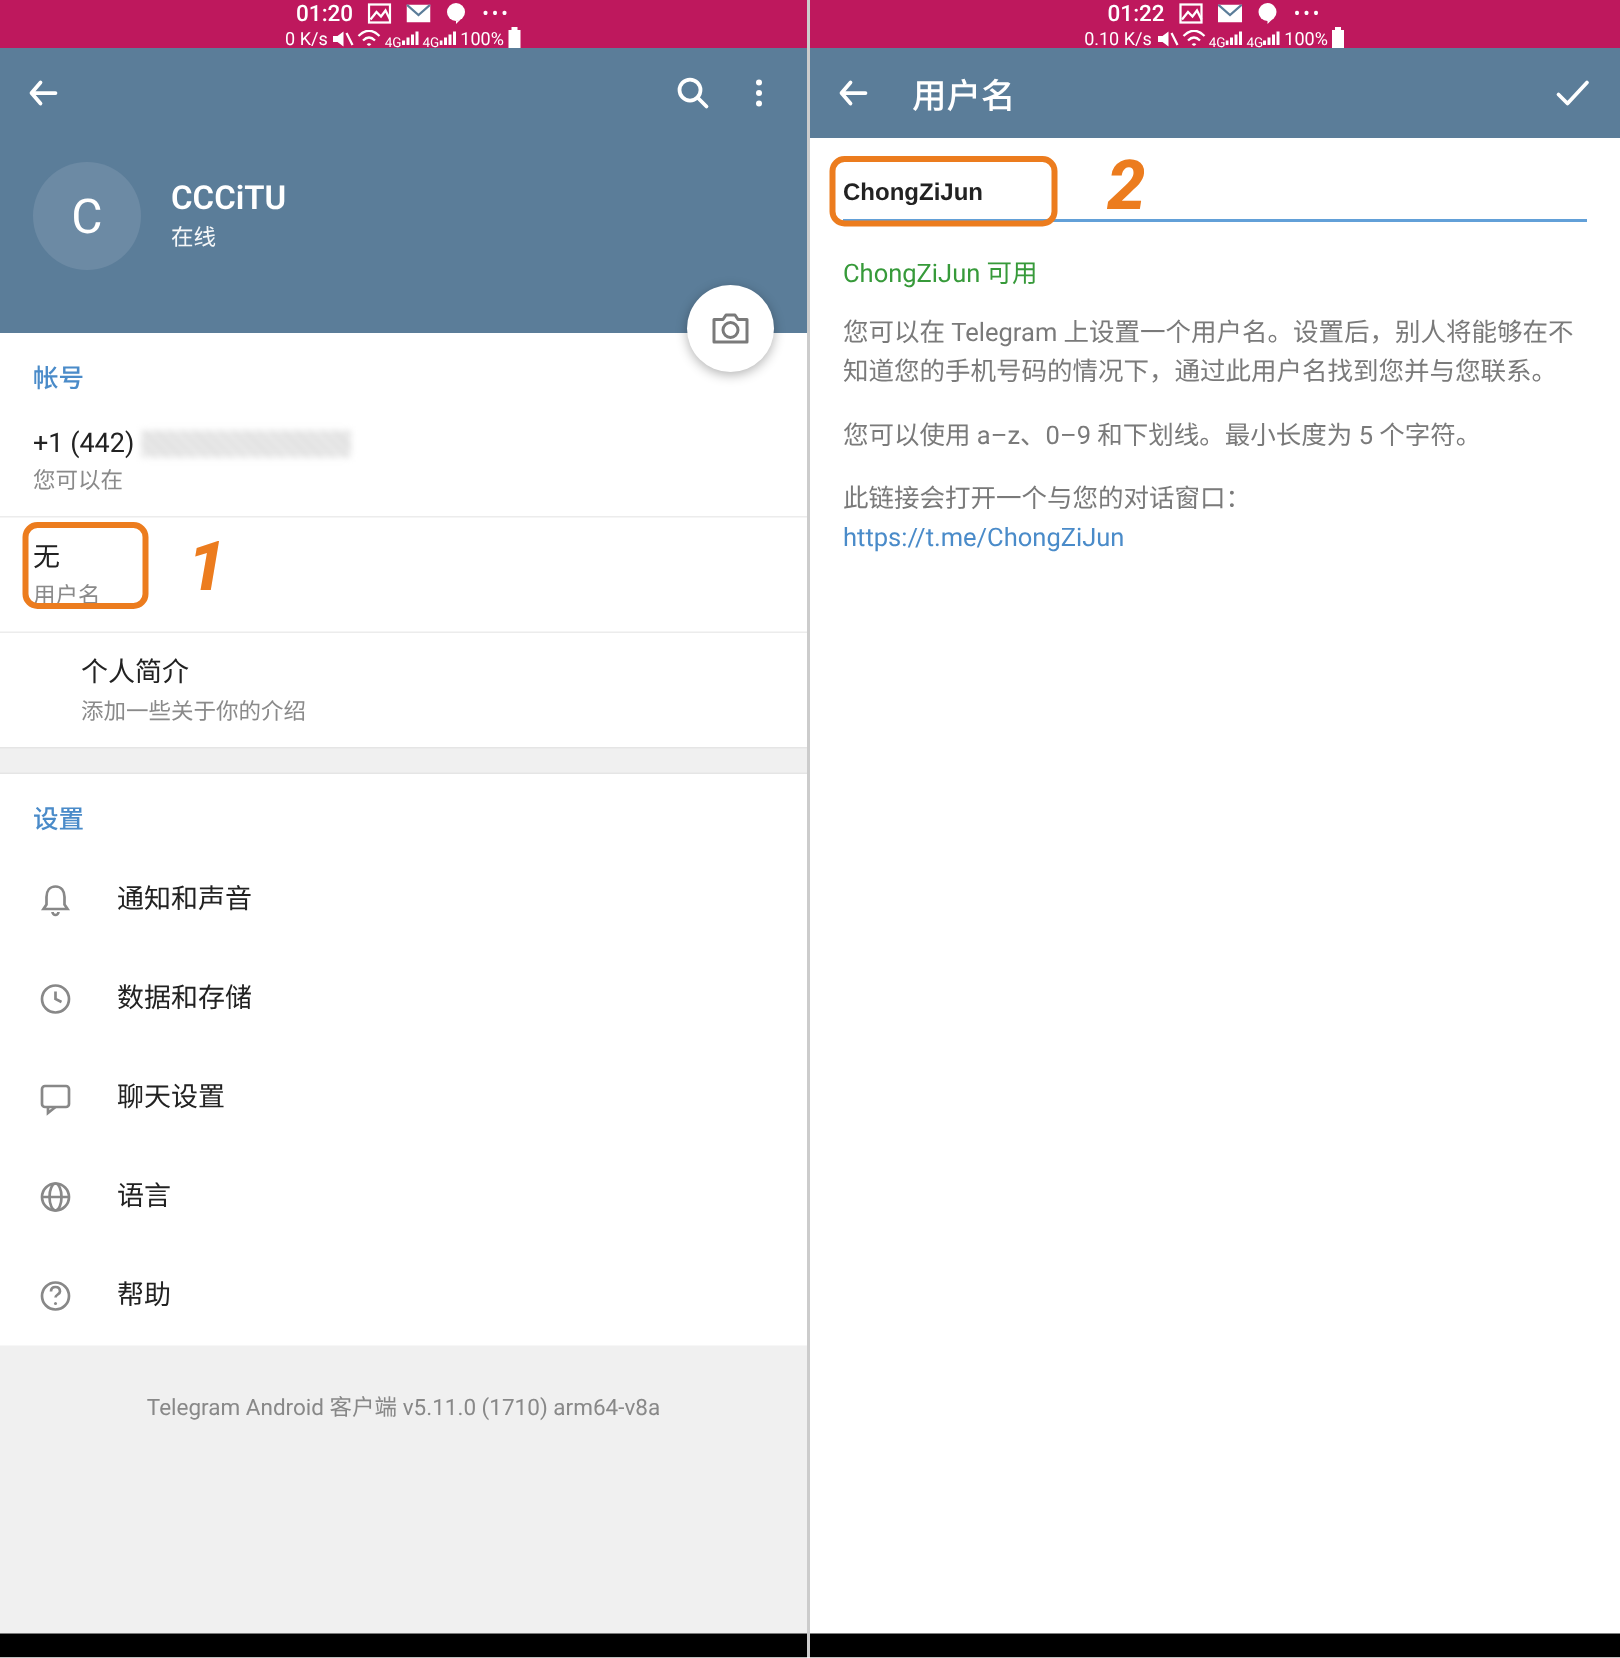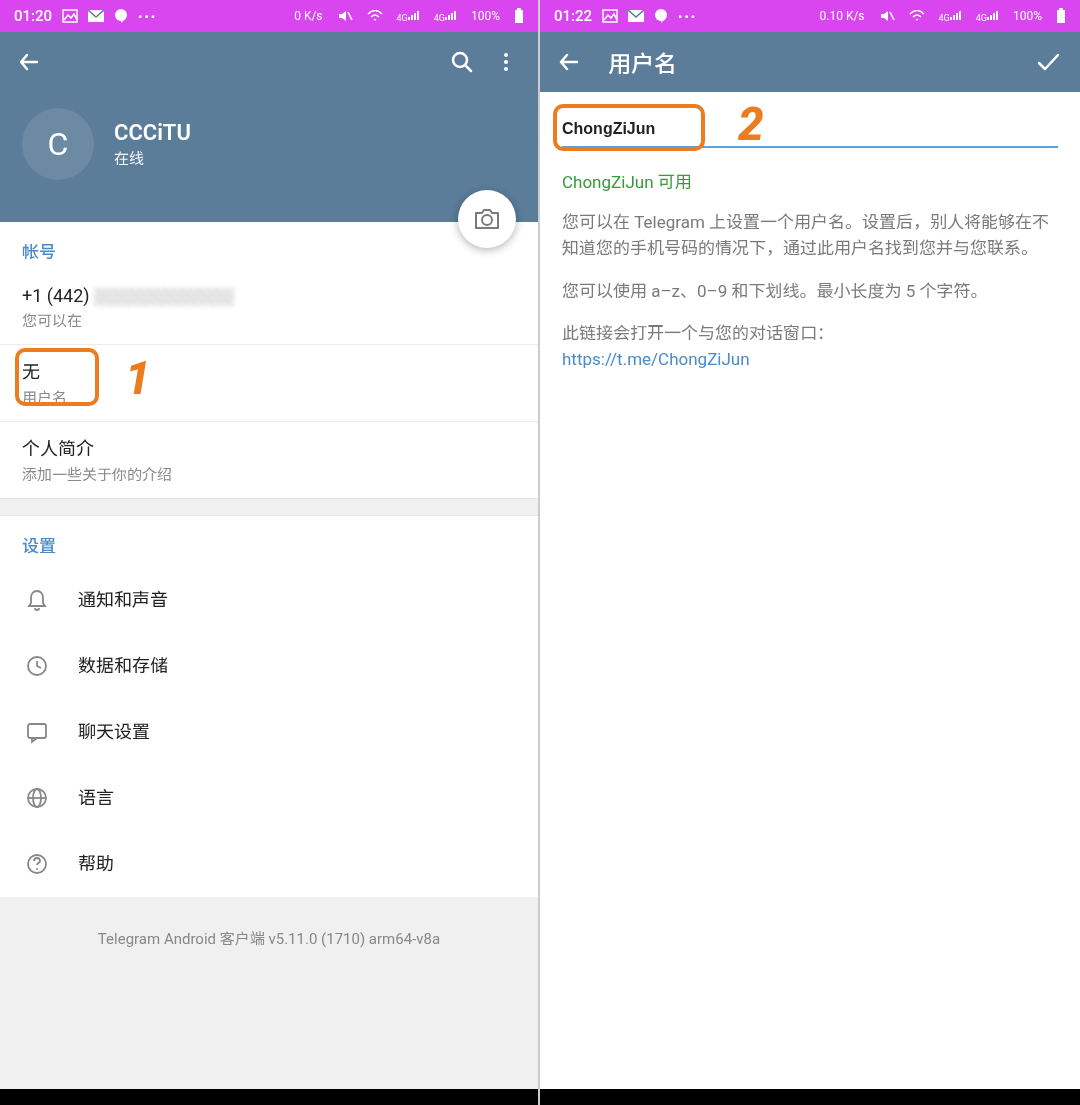--- a/index.html
+++ b/index.html
@@ -1,41 +1,41 @@
 <!DOCTYPE html>
 <html><head>
   <meta charset="utf-8">
   <style>
     * { margin: 0; padding: 0; box-sizing: border-box; }
     body { font-family: -apple-system, BlinkMacSystemFont, "Segoe UI", Roboto, "Noto Sans SC", sans-serif; background: #fff; width: 1080px; height: 1105px; display: flex; }
     .screen { width: 540px; height: 1105px; position: relative; display: flex; flex-direction: column; background: #fff; }
     .screen-left { border-right: 2px solid #ccc; }
     
-    .status-bar { height: 32px; background: #d946ef; color: #fff; display: flex; align-items: center; padding: 0 14px; font-size: 13px; justify-content: space-between; }
+    .status-bar { height: 32px; background: #be185d; color: #fff; display: flex; align-items: center; padding: 0 14px; font-size: 13px; justify-content: space-between; flex-direction: column; }
     .status-left { display: flex; gap: 10px; align-items: center; }
-    .status-right { display: flex; gap: 14px; align-items: center; font-size: 12px; }
+    .status-right { display: flex; gap: 2px; align-items: center; font-size: 12px; }
     .status-time { font-size: 15px; font-weight: 500; }
     .status-dots { letter-spacing: 2px; }
     
     .app-bar { height: 60px; background: #5b7d99; color: #fff; display: flex; align-items: center; padding: 0 14px; }
     .app-bar .back-btn { width: 30px; height: 30px; display:flex; align-items:center; justify-content:center; }
     .app-bar .title { font-size: 23px; font-weight: 500; margin-left: 24px; flex: 1; }
     .app-bar .action { width: 36px; height: 36px; display:flex; align-items:center; justify-content:center; margin-left: 8px; }
     
     .profile-header { background: #5b7d99; color: #fff; padding: 16px 22px 42px 22px; display:flex; align-items:center; position: relative; }
     .avatar { width: 72px; height: 72px; border-radius: 50%; background: #6c8aa4; color: #fff; display:flex; align-items:center; justify-content:center; font-size: 32px; font-weight: 400; }
     .profile-text { margin-left: 20px; }
     .profile-name { font-size: 22px; font-weight: 600; }
     .profile-status { font-size: 15px; margin-top: 2px; opacity: 0.95; }
     .camera-fab { position:absolute; right: 22px; bottom: -26px; width: 58px; height: 58px; border-radius: 50%; background: #fff; box-shadow: 0 2px 8px rgba(0,0,0,0.3); display:flex; align-items:center; justify-content:center; }
     
     .section { background: #fff; }
     .section-label { color: #4a8bc9; font-size: 17px; font-weight: 500; padding: 16px 22px 10px; }
     .row { padding: 12px 22px 14px; border-bottom: 1px solid #ececec; position: relative; }
-    .row:last-child { border-bottom: none; }
+    .row:last-child { border-bottom: none; margin-left: 32px; }
     .row-value { font-size: 18px; color: #222; }
     .row-sub { font-size: 15px; color: #8a8a8a; margin-top: 3px; }
     .divider-gap { height: 18px; background: #f0f0f0; border-top: 1px solid #e5e5e5; border-bottom: 1px solid #e5e5e5; }
     
     .setting-row { display:flex; align-items:flex-start; padding: 18px 22px; }
     .setting-icon { width: 30px; height: 30px; display:flex; align-items:center; justify-content:center; }
     .setting-label { font-size: 18px; color: #222; margin-left: 26px; }
     
     .version { text-align:center; color: #888; font-size: 15px; padding: 30px 0 0 0; background: #f0f0f0; flex: 1; }
     .footer-bar { height: 16px; background: #000; }

